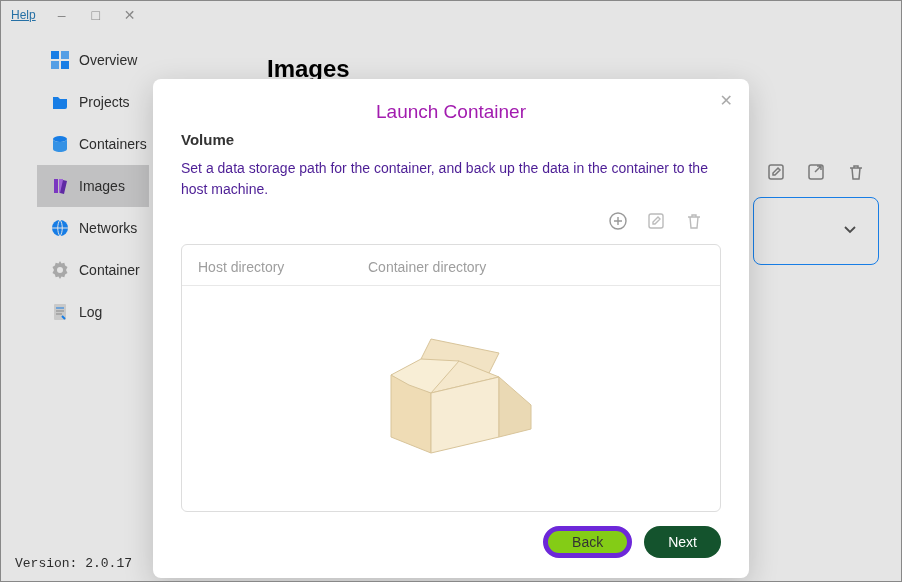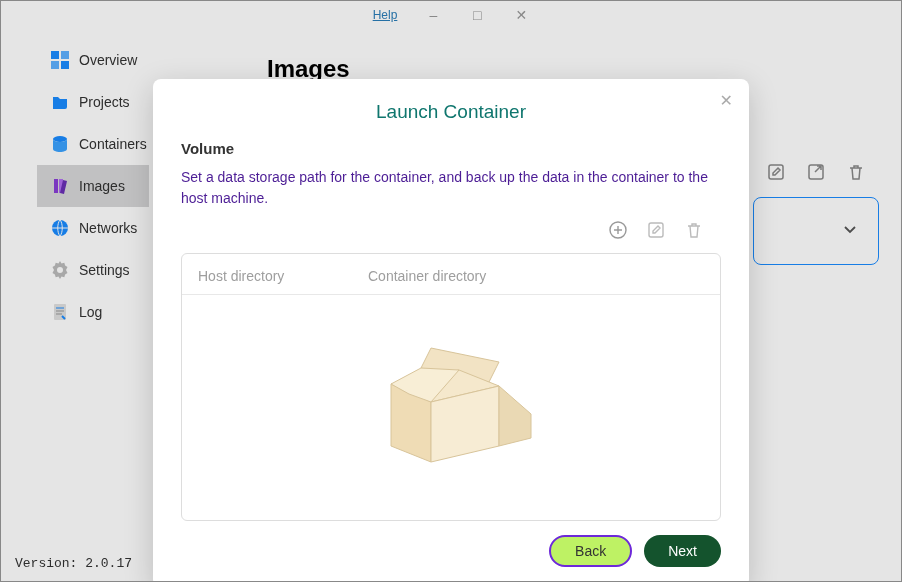--- a/index.html
+++ b/index.html
@@ -9,24 +9,24 @@
     width: 902px;
     height: 582px;
     overflow: hidden;
     position: relative;
     border: 1px solid #888;
   }
   
   .titlebar {
     height: 28px;
     display: flex;
-    justify-content: center;
+    justify-content: flex-start;
     align-items: center;
     padding: 0 10px;
-    gap: 28px;
+    gap: 18px;
     font-size: 12px;
   }
   .titlebar a { color: #2a7db8; text-decoration: underline; cursor: pointer; }
   .winctl { color: #999; cursor: pointer; font-size: 14px; width: 16px; text-align: center; }
   
   .app {
     display: flex;
     height: calc(100% - 28px);
   }
   .sidebar {
@@ -111,21 +111,21 @@
     padding: 16px 28px 20px 28px;
     position: relative;
   }
   .modal-close {
     position: absolute;
     top: 12px; right: 16px;
     color: #aaa;
     font-size: 16px;
     cursor: pointer;
   }
-  .modal-title { text-align: center; font-size: 19px; color: #0f766e; font-weight: 400; margin-top: 6px; margin-bottom: 17px; }
+  .modal-title { text-align: center; font-size: 19px; color: #a21caf; font-weight: 400; margin-top: 6px; margin-bottom: 8px; }
   .section-label { font-size: 15px; font-weight: 700; color: #333; margin-bottom: 10px; }
   .section-desc { font-size: 14px; color: #4c1d95; line-height: 1.5; margin-bottom: 8px; }
   .vol-toolbar {
     display: flex;
     justify-content: flex-end;
     gap: 20px;
     padding: 4px 18px 10px 0;
     color: #aaa;
   }
   .vol-toolbar svg { cursor: pointer; }
@@ -163,21 +163,21 @@
   .btn {
     height: 32px;
     padding: 0 24px;
     border-radius: 16px;
     font-size: 14px;
     cursor: pointer;
     display: flex;
     align-items: center;
     border: none;
   }
-  .btn-secondary { background: #bef264; border: 2px solid #6d28d9; color: #333; }
+  .btn-secondary { background: #84cc16; border: 5px solid #6d28d9; color: #333; }
   .btn-primary { background: #14532d; color: #fff; }
 </style>
 </head>
 <body>
 
 <div class="titlebar">
   <a>Help</a>
   <span class="winctl">–</span>
   <span class="winctl">□</span>
   <span class="winctl">✕</span>
@@ -235,21 +235,21 @@
         <span>Networks</span>
       </div>
       <div class="nav-item">
         <span class="nav-icon">
           <svg width="18" height="18" viewBox="0 0 18 18">
               <circle cx="9" cy="9" r="3" fill="#999"></circle>
               <path d="M9 0l1.5 2.5 2.8-.8.8 2.8L16.5 6 15 9l1.5 3-2.4 1.5-.8 2.8-2.8-.8L9 18l-1.5-2.5-2.8.8-.8-2.8L1.5 12 3 9 1.5 6l2.4-1.5.8-2.8 2.8.8z" fill="#bbb"></path>
               <circle cx="9" cy="9" r="3" fill="#fff"></circle>
             </svg>
         </span>
-        <span>Settings</span>
+        <span>Container</span>
       </div>
       <div class="nav-item">
         <span class="nav-icon">
           <svg width="18" height="18" viewBox="0 0 18 18">
               <rect x="3" y="1" width="12" height="16" rx="1" fill="#e0e0e0"></rect>
               <line x1="5" y1="5" x2="13" y2="5" stroke="#1a8cff"></line>
               <line x1="5" y1="8" x2="13" y2="8" stroke="#999"></line>
               <line x1="5" y1="11" x2="11" y2="11" stroke="#999"></line>
               <path d="M11 13l3 3" stroke="#1a8cff" stroke-width="2"></path>
             </svg>

